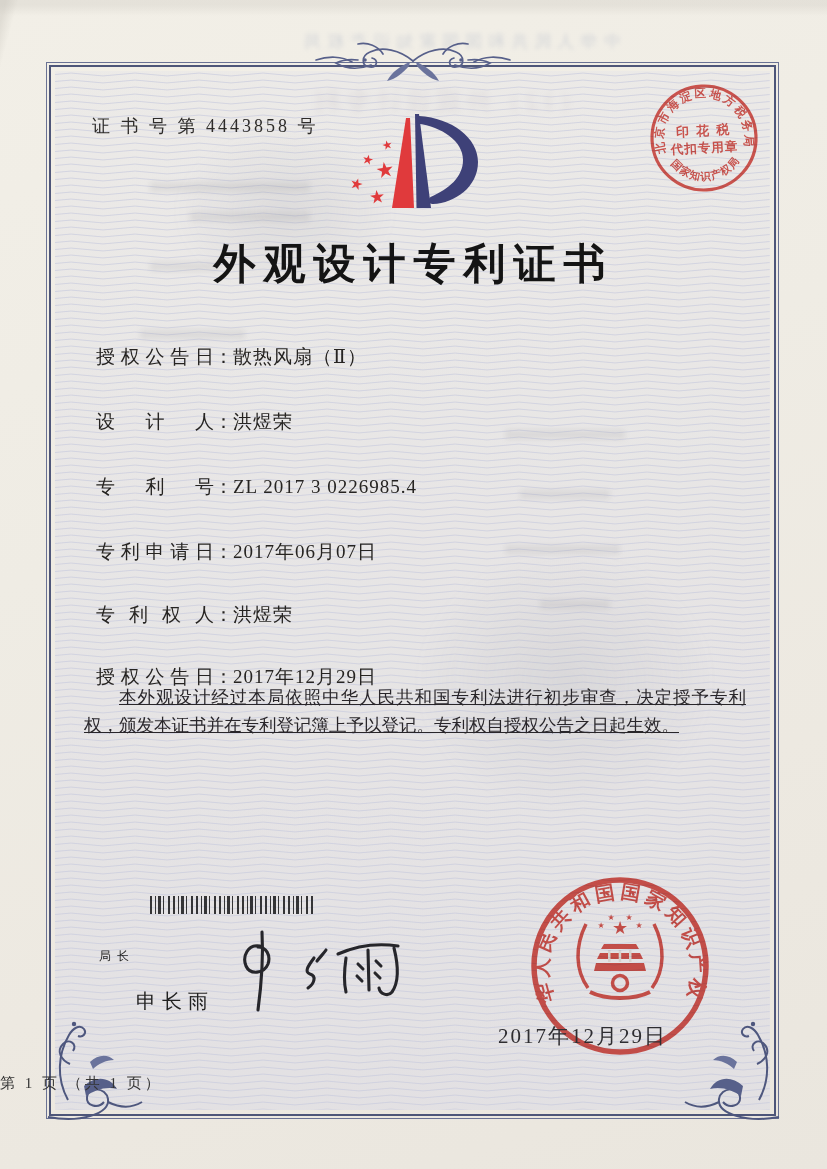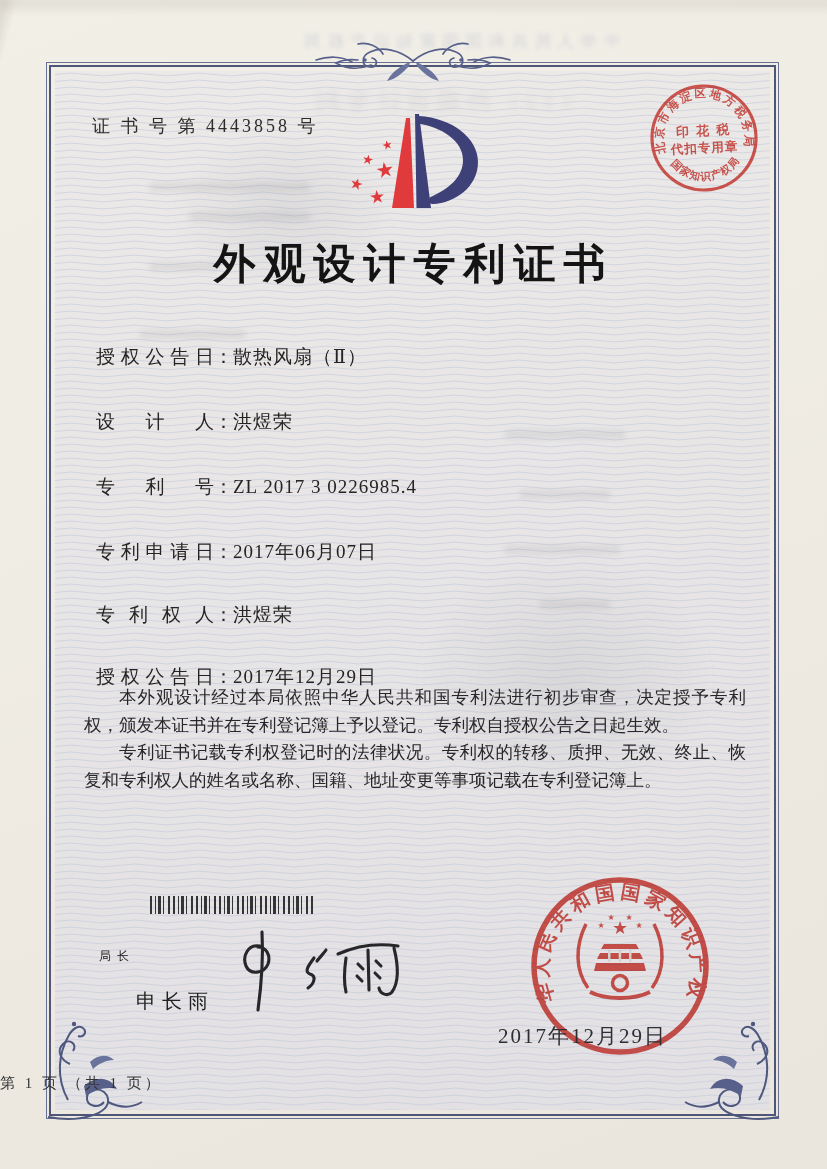--- a/index.html
+++ b/index.html
@@ -52,21 +52,21 @@
   }
   .fields{position:absolute;left:96px;top:0;width:640px;}
   .field{position:absolute;left:0;font-size:19px;color:#262422;white-space:nowrap;}
   .field .lbl{display:inline-block;width:118px;text-align:justify;text-align-last:justify;}
   .field .val{letter-spacing:1px;}
   .f0{top:344px}.f1{top:409px}.f2{top:474px}.f3{top:539px}.f4{top:602px}.f5{top:664px}
   .bodytext{
     position:absolute;left:84px;top:684px;width:662px;
     font-size:17.5px;line-height:27.6px;color:#29262a;text-align:justify;
   }
-  .bodytext p{margin:0;text-indent:2em;}
+  .bodytext p{margin:0;text-indent:2em;text-decoration:underline;}
   .barcode{
     position:absolute;left:150px;top:896px;width:163px;height:18px;
     background:
       repeating-linear-gradient(90deg,
         #1d1d1f 0 2px, transparent 2px 5px,
         #1d1d1f 5px 6px, transparent 6px 8px,
         #1d1d1f 8px 11px, transparent 11px 13px,
         #1d1d1f 13px 14px, transparent 14px 18px,
         #1d1d1f 18px 20px, transparent 20px 23px);
     opacity:.88;
@@ -185,21 +185,20 @@
     <div class="field f4">
       <span class="lbl">专利权人</span><span>：</span><span class="val">洪煜荣</span>
     </div>
     <div class="field f5">
       <span class="lbl">授权公告日</span><span>：</span><span class="val">2017年12月29日</span>
     </div>
   </div>
 
   <div class="bodytext">
     <p>本外观设计经过本局依照中华人民共和国专利法进行初步审查，决定授予专利权，颁发本证书并在专利登记簿上予以登记。专利权自授权公告之日起生效。</p>
-    <p>专利证书记载专利权登记时的法律状况。专利权的转移、质押、无效、终止、恢复和专利权人的姓名或名称、国籍、地址变更等事项记载在专利登记簿上。</p>
   </div>
 
   <div class="barcode"></div>
 
   <div class="director-label">局长</div>
   <div class="director-name">申长雨</div>
   <svg class="signature" width="210" height="88" viewBox="0 0 210 88">
     <g fill="none" stroke="#26262b" stroke-width="3.1" stroke-linecap="round" stroke-linejoin="round">
       <path d="M42,18 C30,16 24,28 28,38 C32,47 46,46 50,36 C53,27 48,19 40,19"></path>
       <path d="M44,4 C45,22 44,52 40,82"></path>

